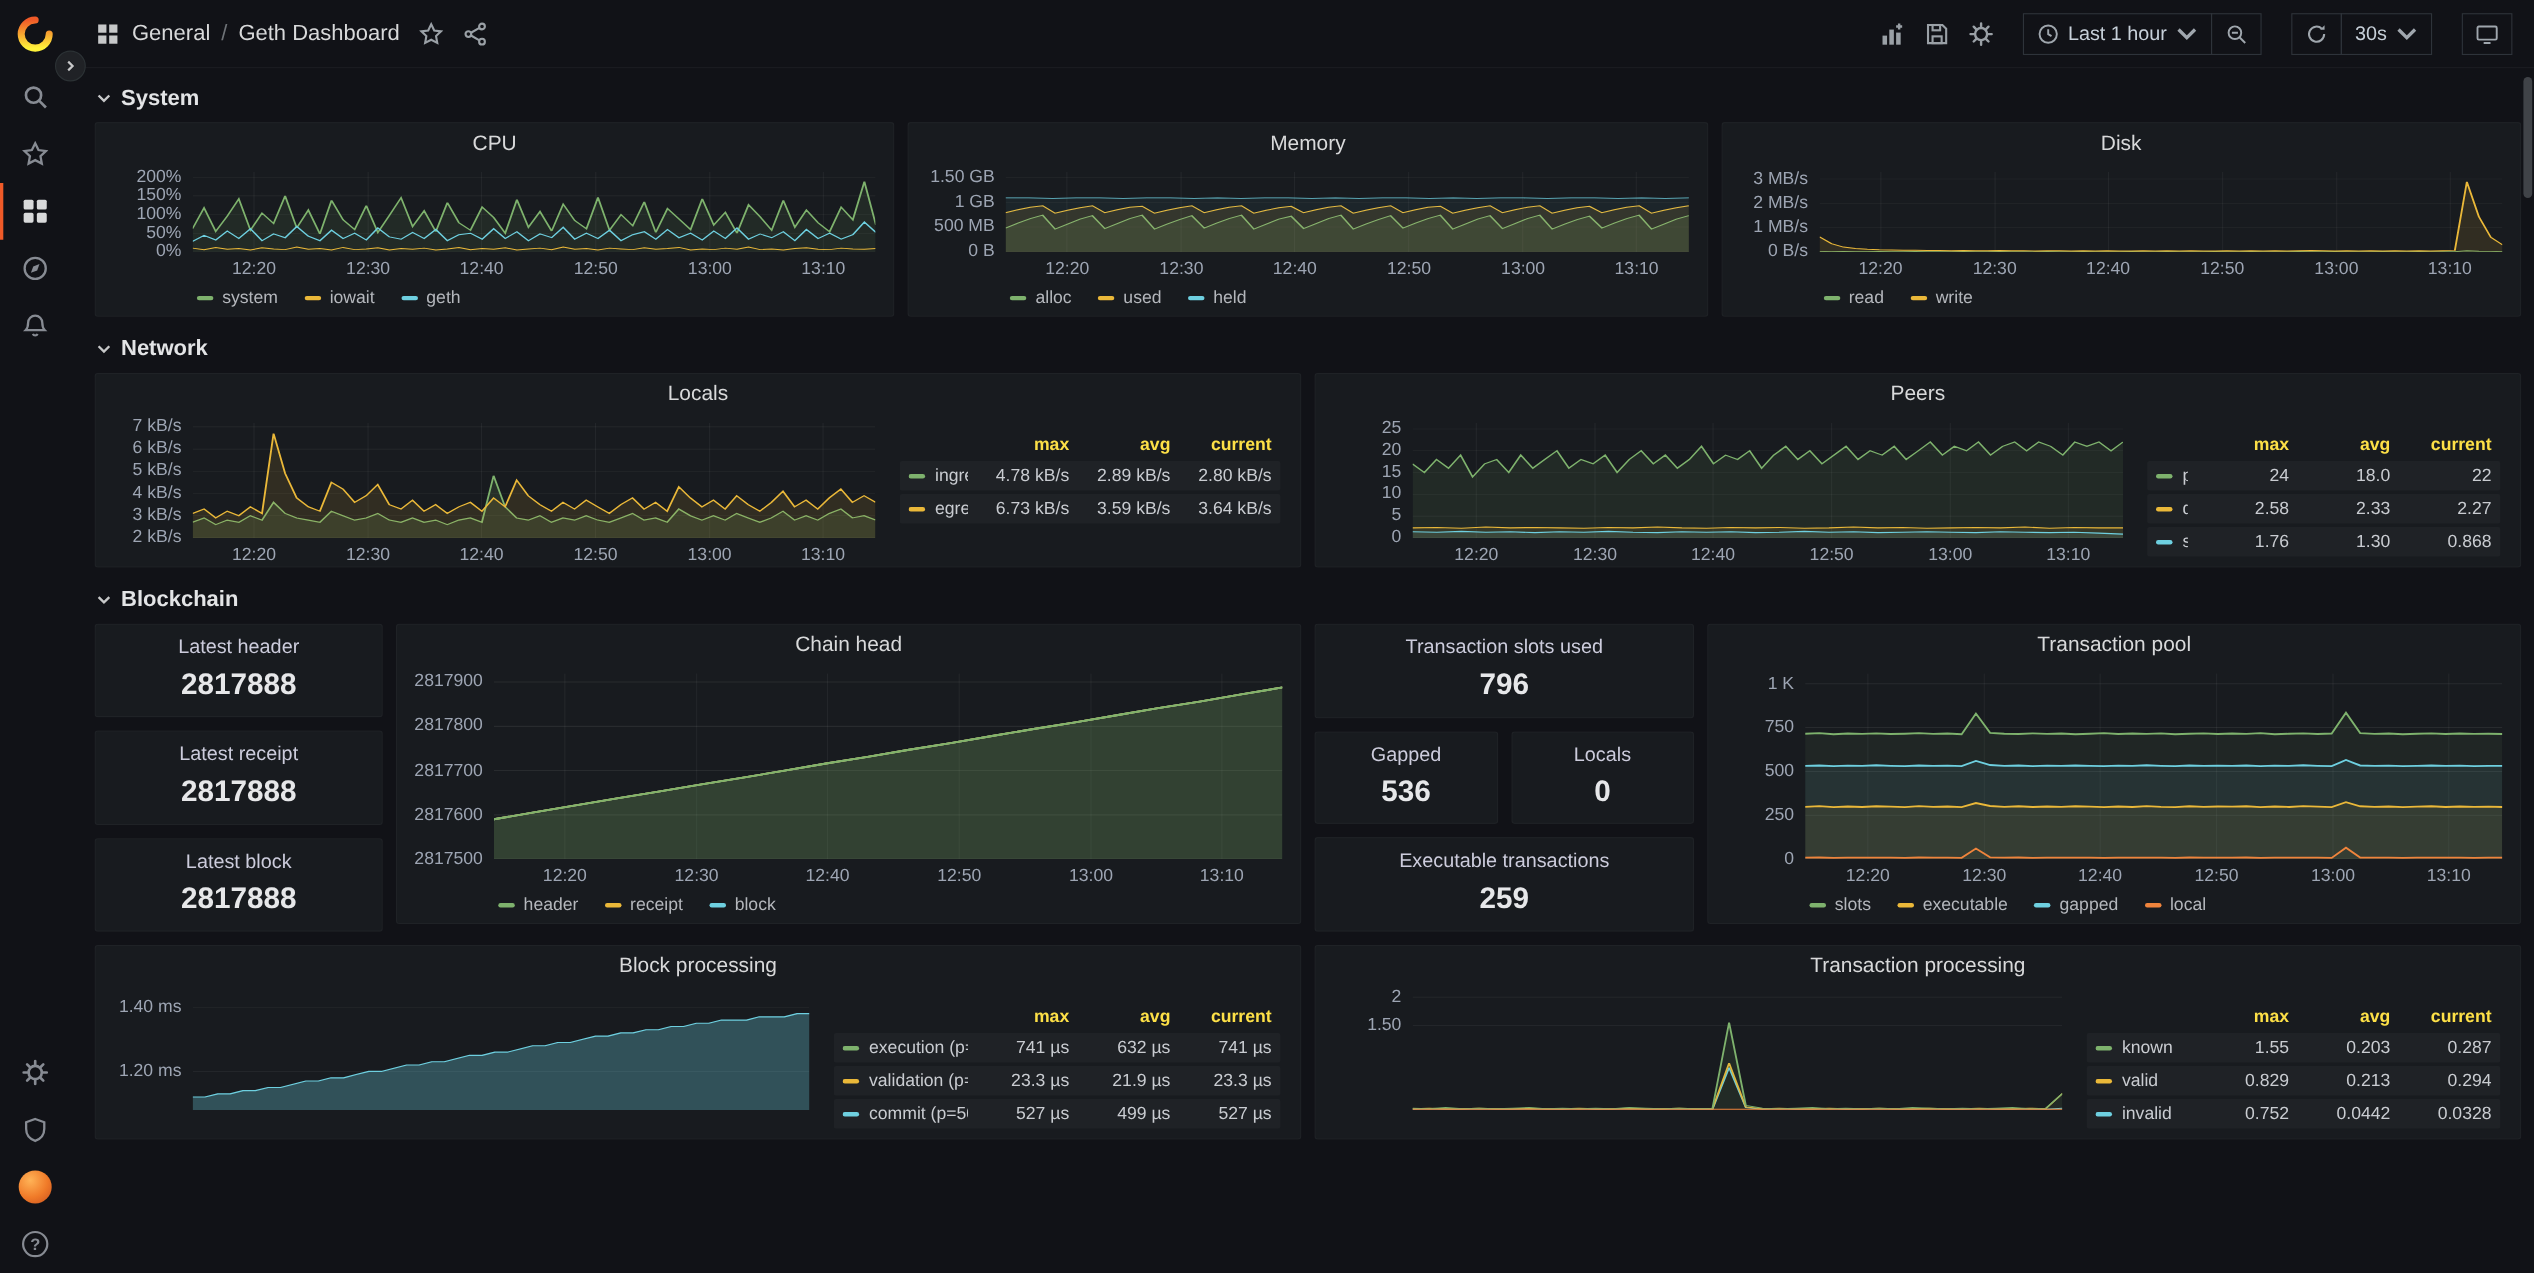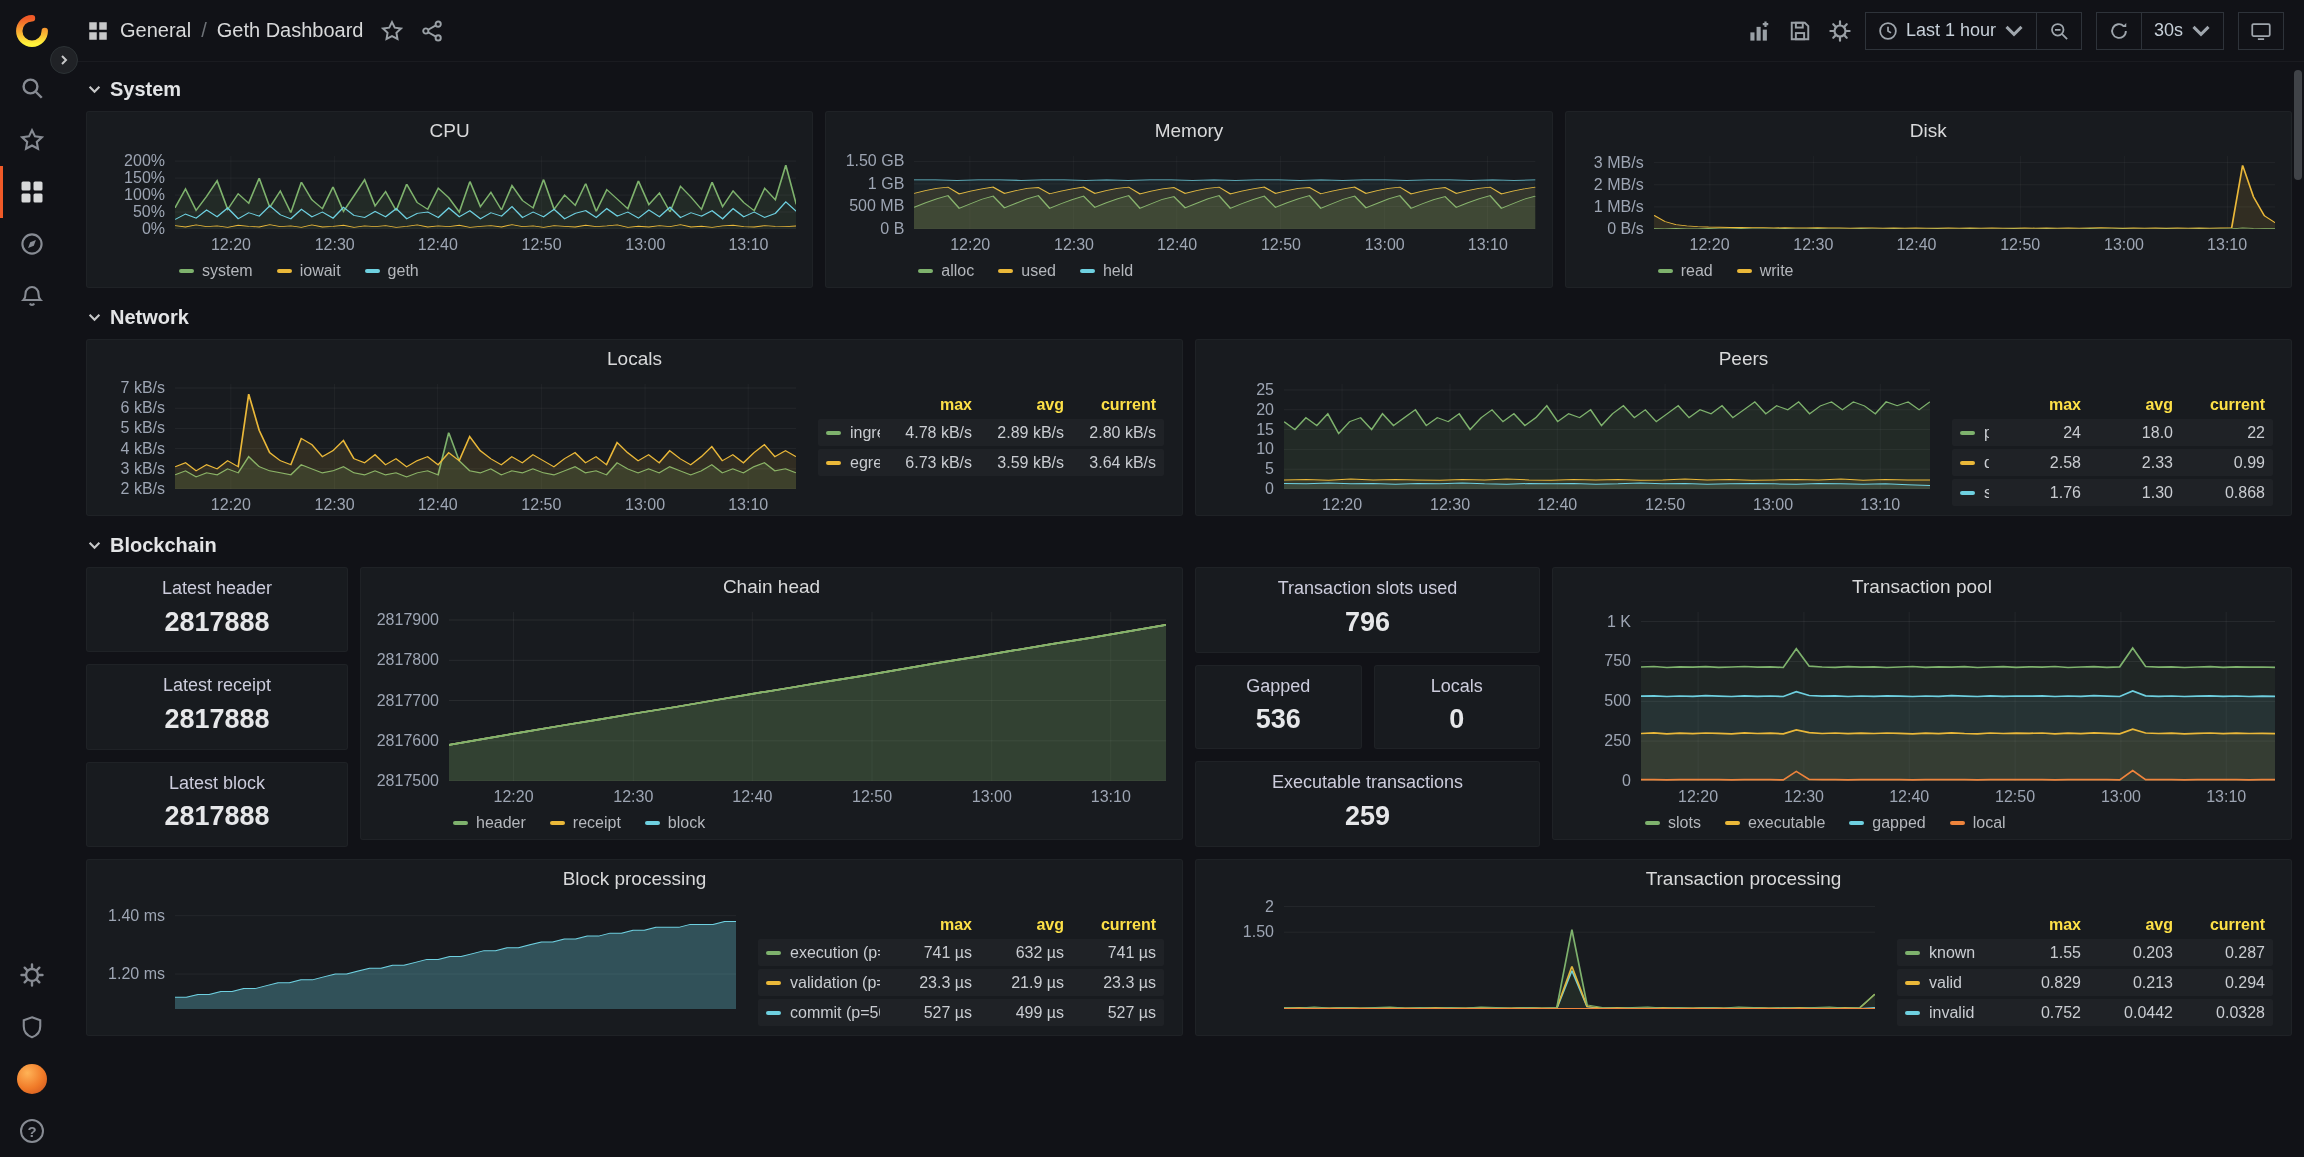--- a/index.html
+++ b/index.html
@@ -45,21 +45,21 @@
     display: flex; align-items: center; padding: 0 20px 0 24px;
     border-bottom: 1px solid rgba(255,255,255,0.04);
   }
   .topbar .crumb-icon { color: #c7c8c9; margin-right: 12px; display: flex; }
   .crumb { display: flex; align-items: baseline; gap: 10px; font-size: 20px; }
   .crumb .sep { color: #6e7277; }
   .crumb .title { color: #d8d9da; }
   .tb-icon-btn { margin-left: 18px; color: #9aa0a6; display: flex; cursor: pointer; }
   .tb-icon-btn svg { width: 22px; height: 22px; }
   .tb-right { margin-left: auto; display: flex; align-items: center; }
-  .btn-group { display: flex; margin-left: 14px; }
+  .btn-group { display: flex; margin-left: 27px; }
   .tb-btn {
     height: 38px; display: flex; align-items: center; gap: 8px; padding: 0 12px;
     border: 1px solid #2e333a; color: #c7d0d9; font-size: 18px; cursor: pointer;
     background: transparent;
   }
   .btn-group .tb-btn + .tb-btn { margin-left: -1px; }
   .tb-btn svg { width: 20px; height: 20px; color: #9fa6ad; }
   
   .content { position: absolute; left: 86px; top: 62px; right: 12px; padding-top: 12px; }
   .section {
@@ -571,21 +571,21 @@
             <div class="lt-row">
               <span class="lt-name"><i style="background:#7EB26D"></i>peers</span>
               <span class="lt-val">24</span>
               <span class="lt-val">18.0</span>
               <span class="lt-val">22</span>
             </div>
             <div class="lt-row">
               <span class="lt-name"><i style="background:#EAB839"></i>dials</span>
               <span class="lt-val">2.58</span>
               <span class="lt-val">2.33</span>
-              <span class="lt-val">0.99</span>
+              <span class="lt-val">2.27</span>
             </div>
             <div class="lt-row">
               <span class="lt-name"><i style="background:#6ED0E0"></i>serves</span>
               <span class="lt-val">1.76</span>
               <span class="lt-val">1.30</span>
               <span class="lt-val">0.868</span>
             </div>
           </div>
       </div>
     </div>

